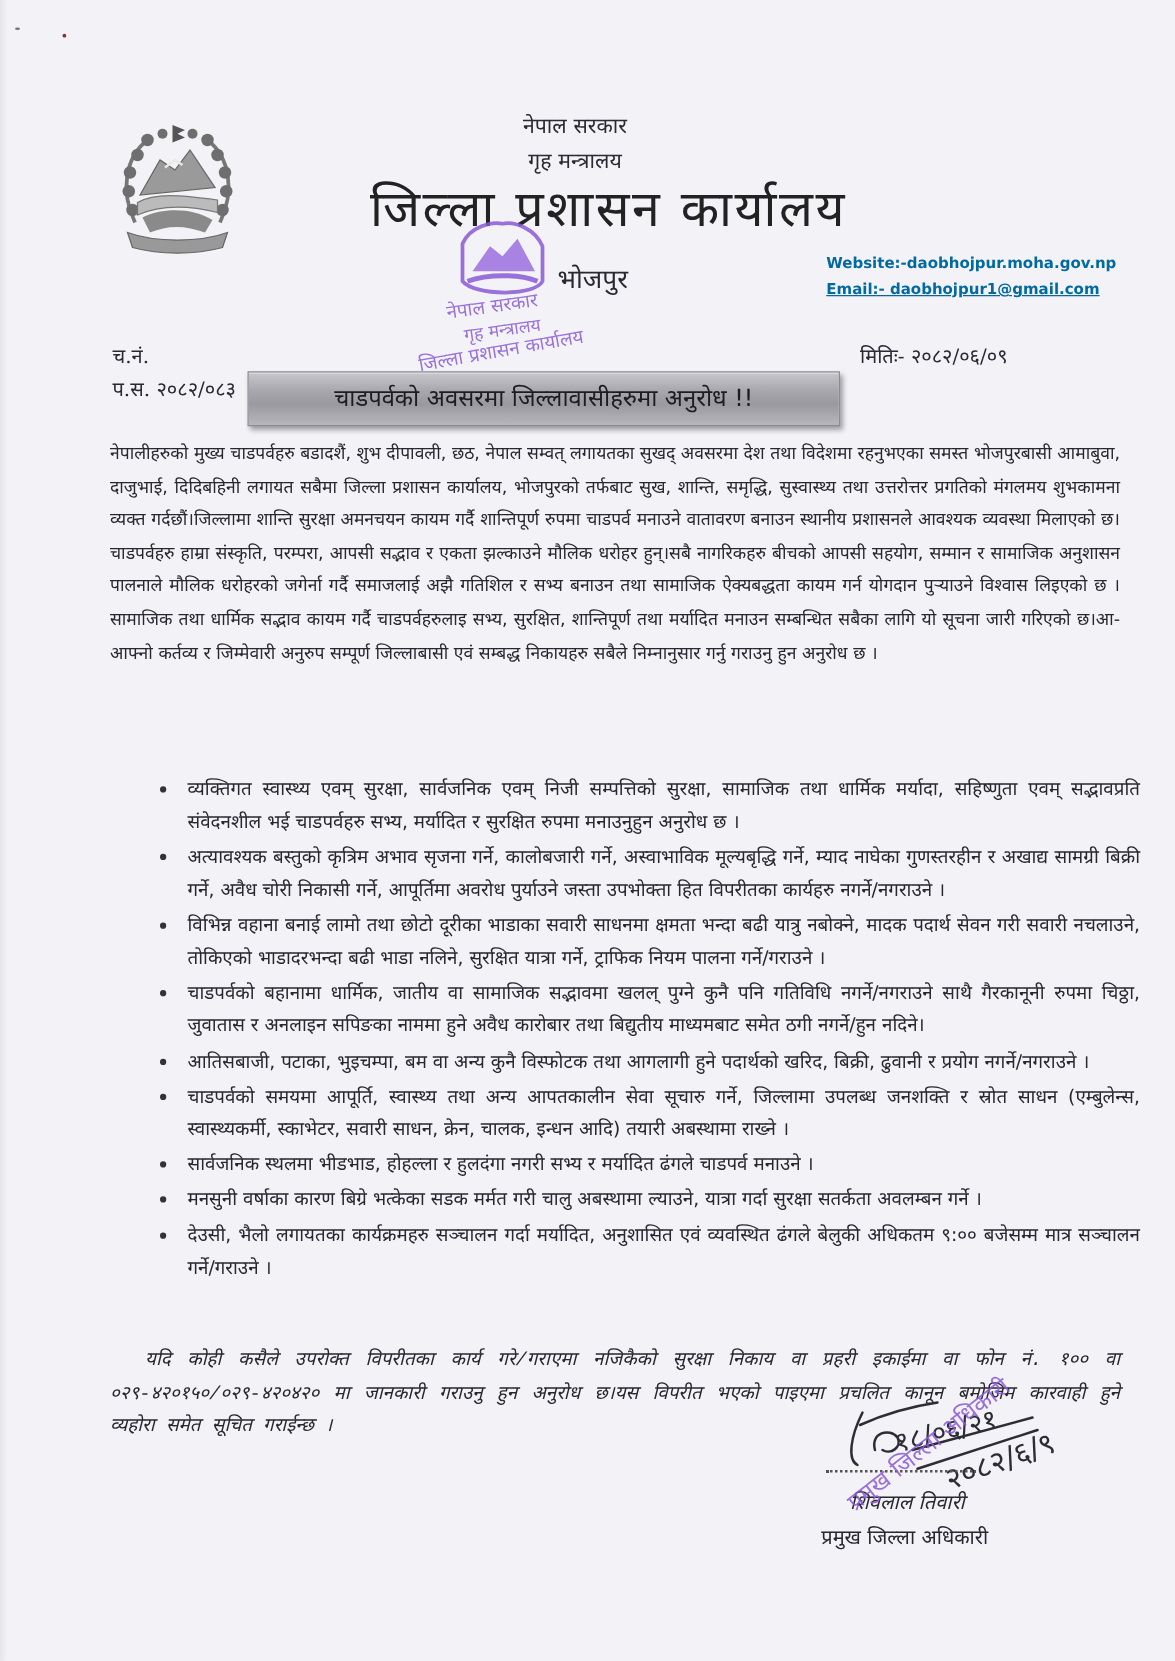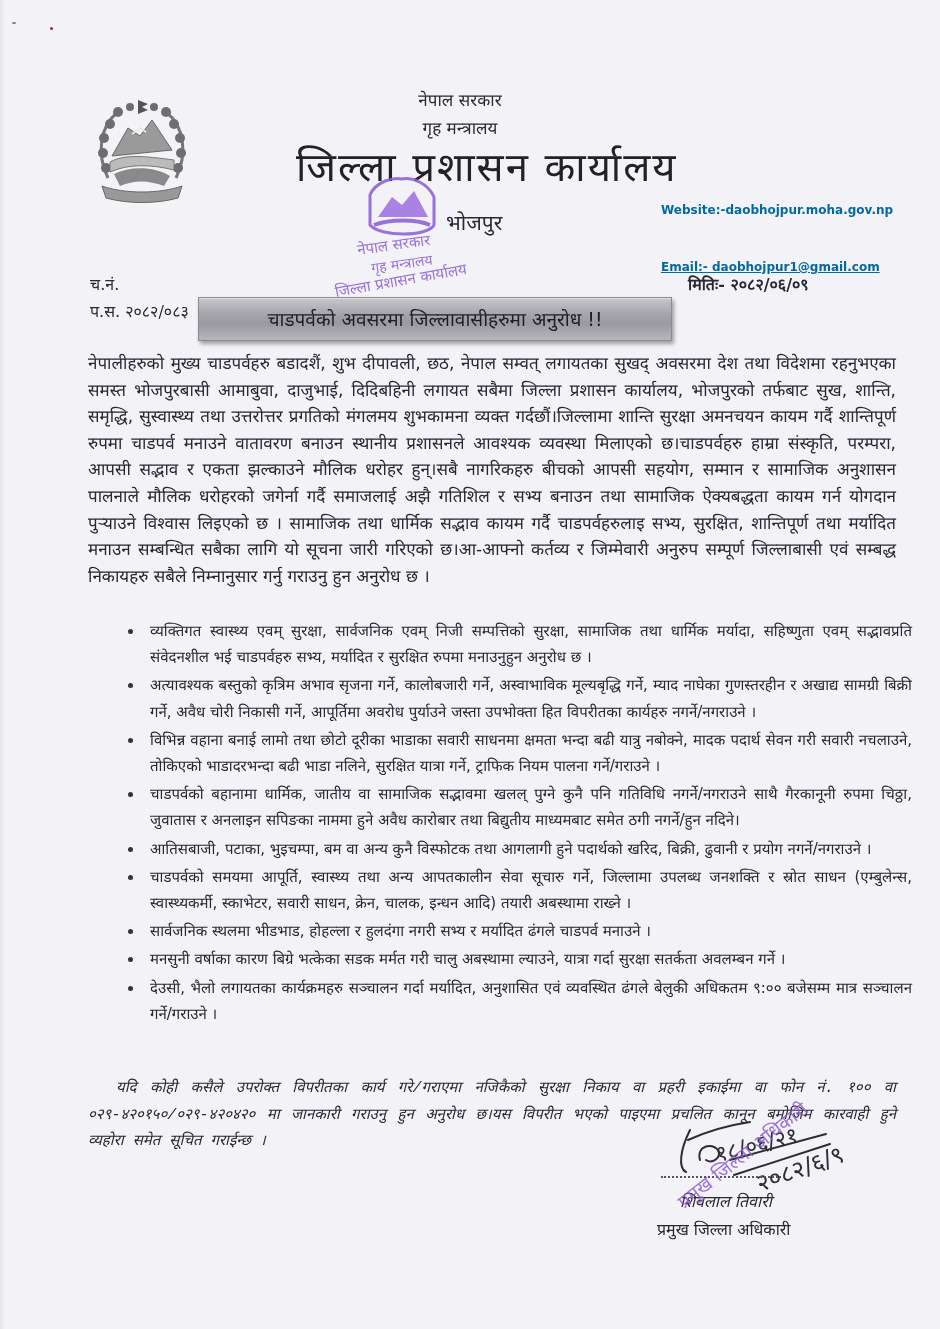--- a/index.html
+++ b/index.html
@@ -31,46 +31,46 @@
   }
   .district {
     position: absolute; left: 446px; top: 208px;
     font-size: 21px; color: #2a2830; text-align: center;
   }
   .contact {
     position: absolute; left: 661px; font-family: "DejaVu Sans", sans-serif;
     font-size: 12px; font-weight: bold; color: #0369a1;
   }
   .website { top: 203px; }
-  .email { top: 224px; text-decoration: underline; margin-top: 36px; }
+  .email { top: 224px; text-decoration: underline; }
   .ref {
     position: absolute; left: 90px; font-size: 16px; color: #2a2830;
   }
   .ref1 { top: 260px; margin-top: 40px; }
   .ref2 { top: 273px; }
   .date {
-    position: absolute; left: 688px; top: 273px; font-size: 16px; font-weight: bold;
+    position: absolute; left: 688px; top: 273px; font-size: 16px;
   }
   .stamp-office {
     position: absolute; left: 330px; top: 175px; width: 150px; height: 130px;
   }
   .banner {
     position: absolute; left: 198px; top: 297px; width: 472px; height: 42px;
     background: linear-gradient(to bottom, #c8c7cc 0%, #a8a7ad 35%, #9a999f 60%, #b7b6bc 100%);
     border: 1px solid #8c8b91;
     box-shadow: 2px 3px 4px rgba(0,0,0,0.35), inset 0 1px 0 #e0dfe4;
     text-align: center;
     line-height: 42px;
     font-size: 19px;
     color: #1d1c22;
     font-family: "DejaVu Sans", sans-serif;
   }
   .body-text {
     position: absolute; left: 88px; top: 350px; width: 808px;
-    font-size: 17px; line-height: 26.6px; text-align: justify;
+    font-size: 14px; line-height: 26.6px; text-align: justify;
     font-family: "DejaVu Sans", sans-serif; color: #29272e;
   }
   .bullets {
     position: absolute; left: 110px; top: 602px; width: 786px;
     margin: 16px; padding: 0; list-style: none;
     font-family: "DejaVu Sans", sans-serif; color: #29272e;
     font-size: 15px; line-height: 26.2px;
   }
   .bullets li {
     position: relative; padding-left: 24px; text-align: justify;

